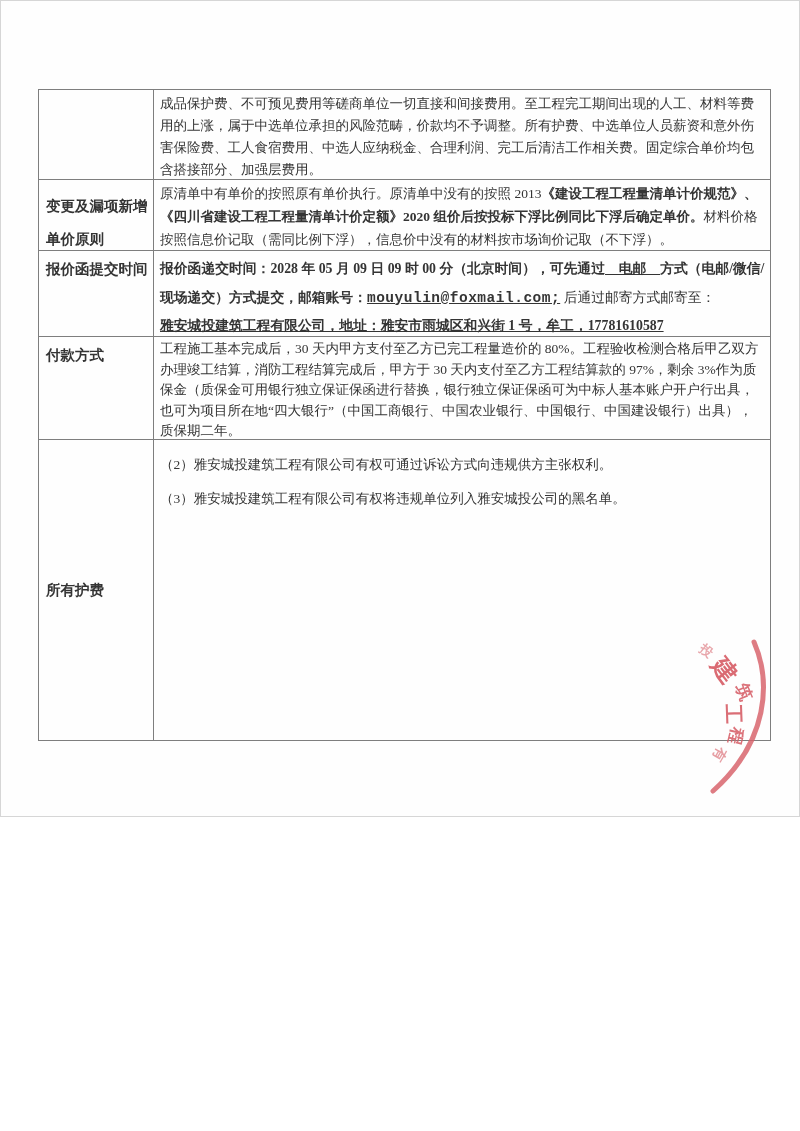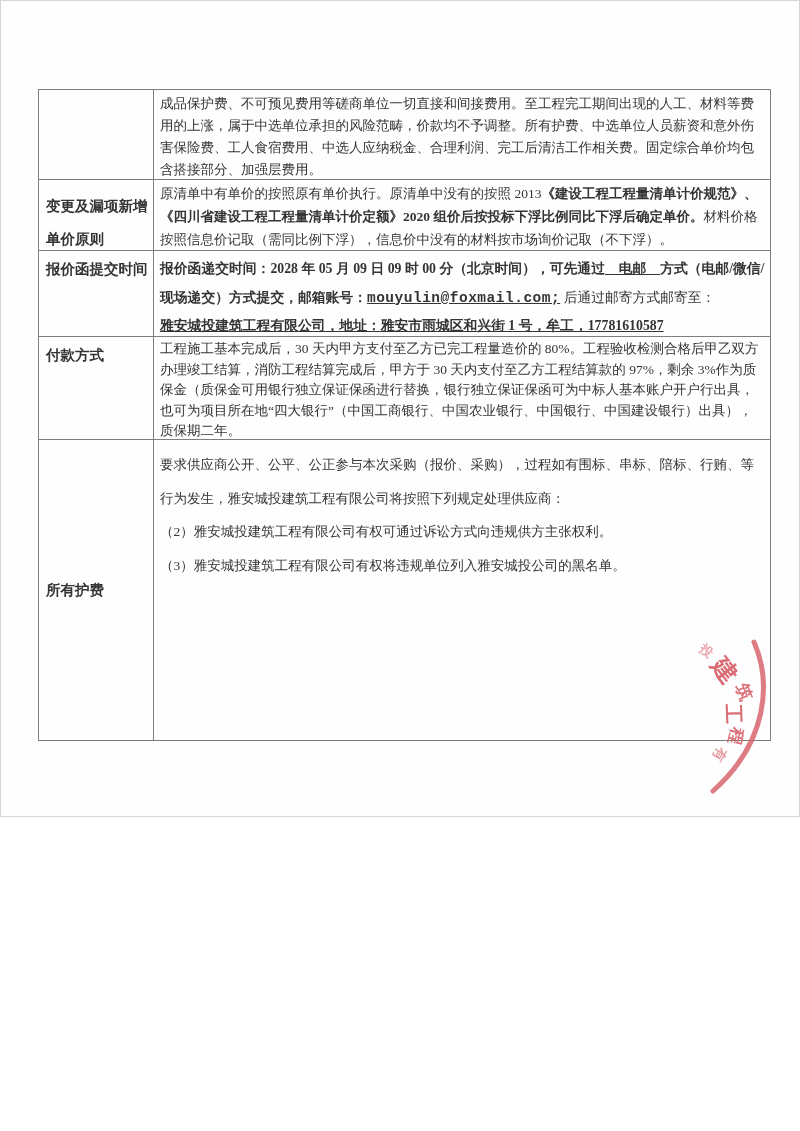--- a/index.html
+++ b/index.html
@@ -117,21 +117,20 @@
       <div class="cell-body">
         <span>工程施工基本完成后，30 天内甲方支付至乙方已完工程量造价的 80%。工程验收检测合格后甲乙双方办理竣工结算，消防工程结算完成后，甲方于 30 天内支付至乙方工程结算款的 97%，剩余 3%作为质保金（质保金可用银行独立保证保函进行替换，银行独立保证保函可为中标人基本账户开户行出具，也可为项目所在地“四大银行”（中国工商银行、中国农业银行、中国银行、中国建设银行）出具），质保期二年。</span>
       </div>
     </div>
 
     <div class="trow r5">
       <div class="cell-label">
         <span>所有护费</span>
       </div>
       <div class="cell-body">
-        <p>要求供应商公开、公平、公正参与本次采购（报价、采购），过程如有围标、串标、陪标、行贿、等行为发生，雅安城投建筑工程有限公司将按照下列规定处理供应商：</p>
         <p>（2）雅安城投建筑工程有限公司有权可通过诉讼方式向违规供方主张权利。</p>
         <p>（3）雅安城投建筑工程有限公司有权将违规单位列入雅安城投公司的黑名单。</p>
       </div>
     </div>
 
   </div>
 
   <svg class="seal-arc" width="160" height="200" viewBox="0 0 160 200">
     <path d="M 113 26 C 130 65 128 125 72 175" fill="none" stroke="#d75f68" stroke-width="5" stroke-linecap="round" opacity="0.82"></path>
   </svg>

